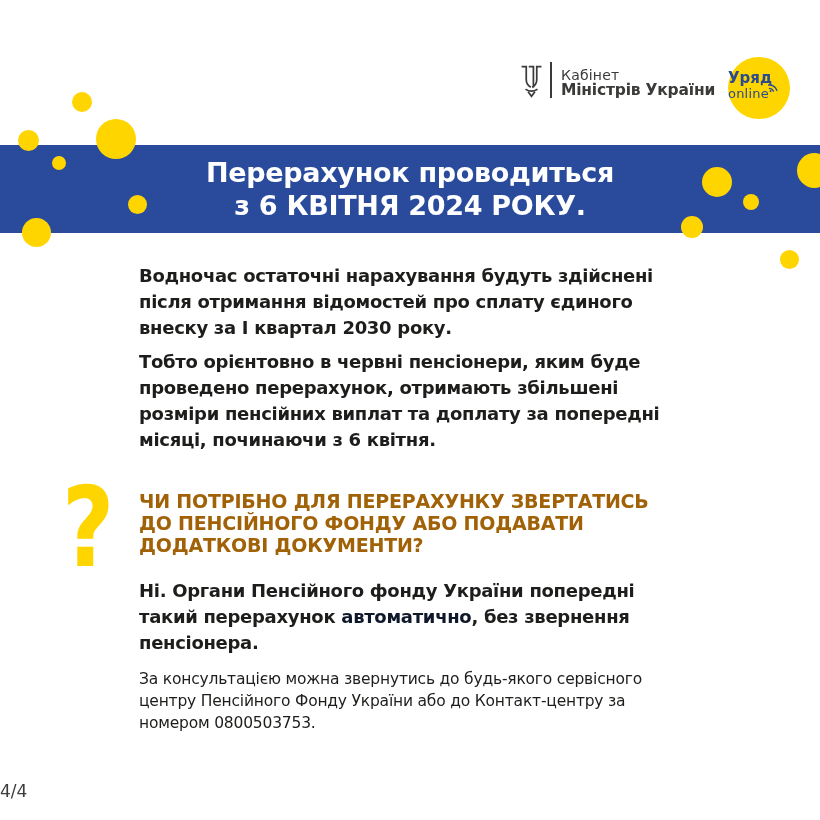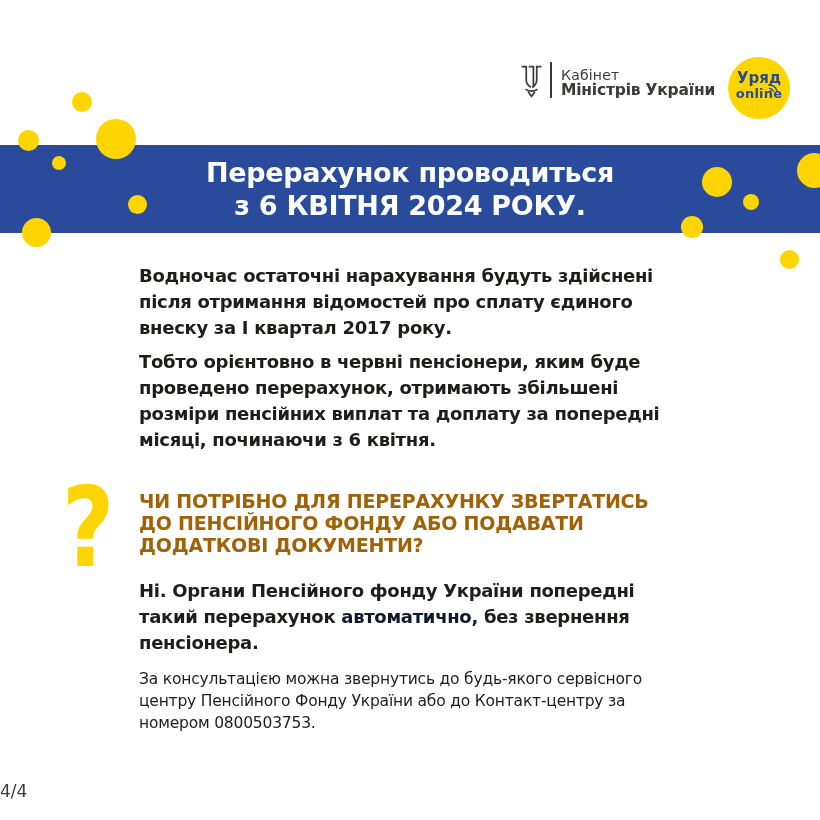--- a/index.html
+++ b/index.html
@@ -17,24 +17,24 @@
   .trident { width:21px; height:33px; margin-top:3px; }
   .logo-divider { width:2px; height:36px; background:#3a3a38; margin:1px 9px 0 8px; }
   .logo-text { color:#3a3a38; padding-top:6px; }
   .logo-line1 { font-size:14px; line-height:14px; font-weight:400; letter-spacing:0.2px; }
   .logo-line2 { font-size:15.5px; line-height:16px; font-weight:bold; letter-spacing:-0.2px; }
 
   .badge {
     position:absolute; left:728px; top:57px;
     width:62px; height:62px; border-radius:50%;
     background:#FFD500; color:#2B4A8F;
-    text-align:center; box-sizing:border-box; padding-top:14px;
+    box-sizing:border-box; padding-top:14px;
   }
   .badge-line1 { font-size:15px; font-weight:bold; line-height:15px; }
-  .badge-line2 { font-size:13px; font-weight:700; line-height:15px; letter-spacing:0.2px; }
+  .badge-line2 { font-size:13px; font-weight:400; line-height:15px; letter-spacing:0.2px; }
   .signal-icon { position:absolute; right:11px; top:24px; width:11px; height:11px; transform:rotate(-12deg); }
 
   
   .banner {
     position:absolute; left:0; top:145px; width:820px; height:88px;
     background:#2A4B9C;
     display:flex; align-items:center; justify-content:center;
   }
   .banner-title {
     color:#ffffff; font-weight:bold; font-size:27px; line-height:33px;
@@ -127,21 +127,21 @@
   <div class="dot d5"></div>
   <div class="dot d6"></div>
   <div class="dot d7"></div>
   <div class="dot d8"></div>
   <div class="dot d9"></div>
   <div class="dot d10"></div>
   <div class="dot d11"></div>
 
   <div class="txt p1">Водночас остаточні нарахування будуть здійснені
 після отримання відомостей про сплату єдиного
-внеску за І квартал 2017 року.</div>
+внеску за І квартал 2030 року.</div>
   <div class="txt p2">Тобто орієнтовно в червні пенсіонери, яким буде
 проведено перерахунок, отримають збільшені
 розміри пенсійних виплат та доплату за попередні
 місяці, починаючи з 6 квітня.</div>
 
   <div class="question-mark">?</div>
   <div class="q-heading">ЧИ ПОТРІБНО ДЛЯ ПЕРЕРАХУНКУ ЗВЕРТАТИСЬ
 ДО ПЕНСІЙНОГО ФОНДУ АБО ПОДАВАТИ
 ДОДАТКОВІ ДОКУМЕНТИ?</div>
 

